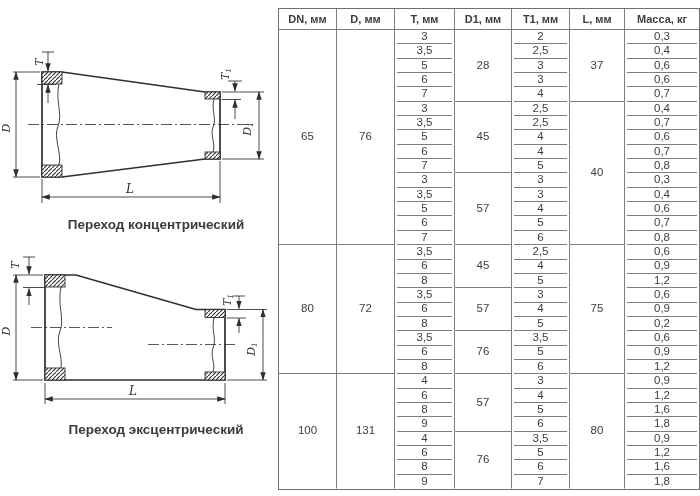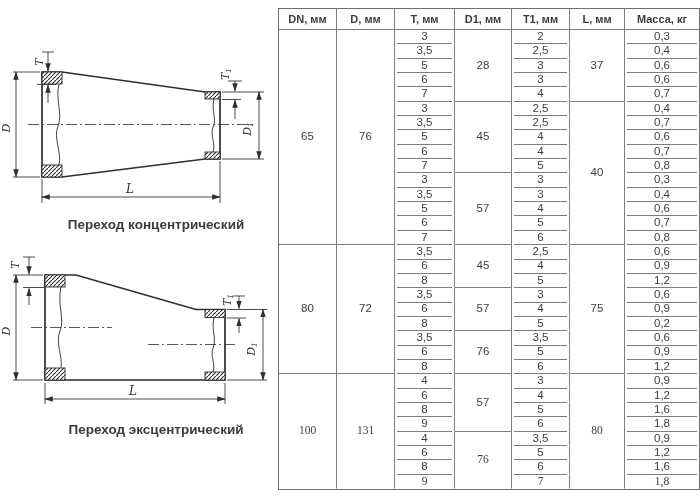--- a/index.html
+++ b/index.html
@@ -17,21 +17,21 @@
   table{border-collapse:separate;border-spacing:0;table-layout:fixed;width:420px;height:482px;
     border:1.4px solid #6f6f6f;color:#3d3d3d;}
   th{font-size:11px;font-weight:700;text-align:center;padding:0;line-height:1;
      border-right:1px solid #7d7d7d;border-bottom:1px solid #7d7d7d;background:#fff;}
   th:last-child{border-right:none;text-align:center;}
   td{font-size:11.5px;text-align:center;vertical-align:middle;padding:0;line-height:1;
      border-right:1px solid #7d7d7d;border-bottom:1px solid #7d7d7d;background:#fff;}
   td:last-child{border-right:none;}
   td.sep{position:relative;border-bottom:1px solid transparent;}
   td.sep::after{content:"";position:absolute;left:2px;right:2px;bottom:-1px;height:1px;background:#7d7d7d;}
-  td.last{border-bottom-color:transparent;font-family:Liberation Serif, serif;}
+  td.last{border-bottom-color:transparent;}
   td.sep.last::after{display:none;}
   thead tr{height:21px;}
   tbody tr{height:14px;}
 </style>
 </head>
 <body>
 
 <div id="stage">
 
   <svg id="drawings" width="278" height="496" viewBox="0 0 278 496">

